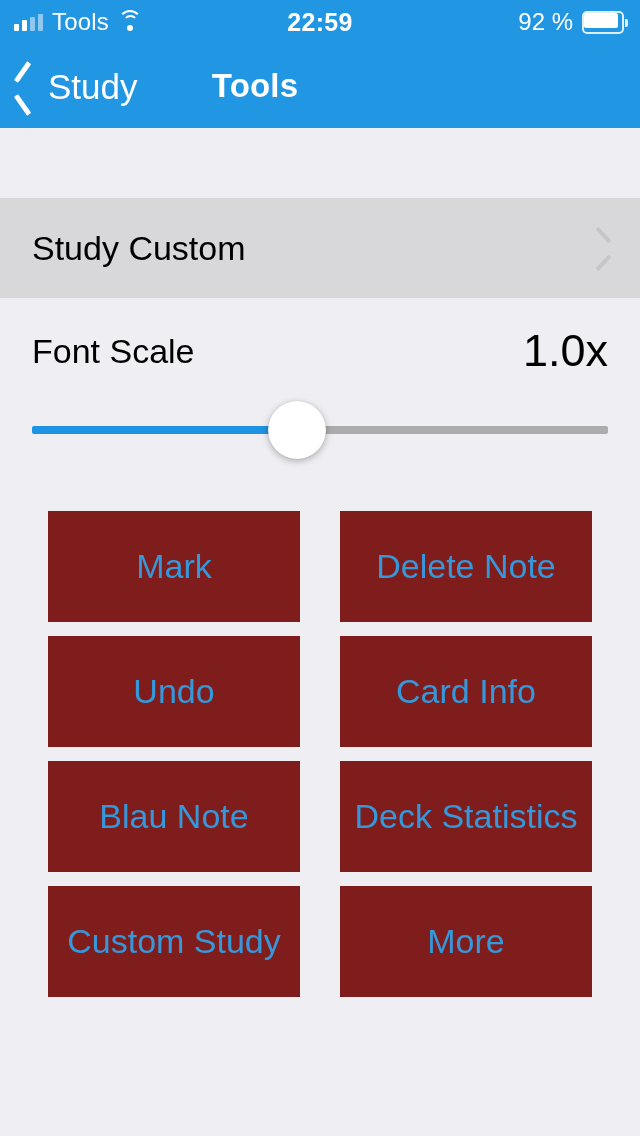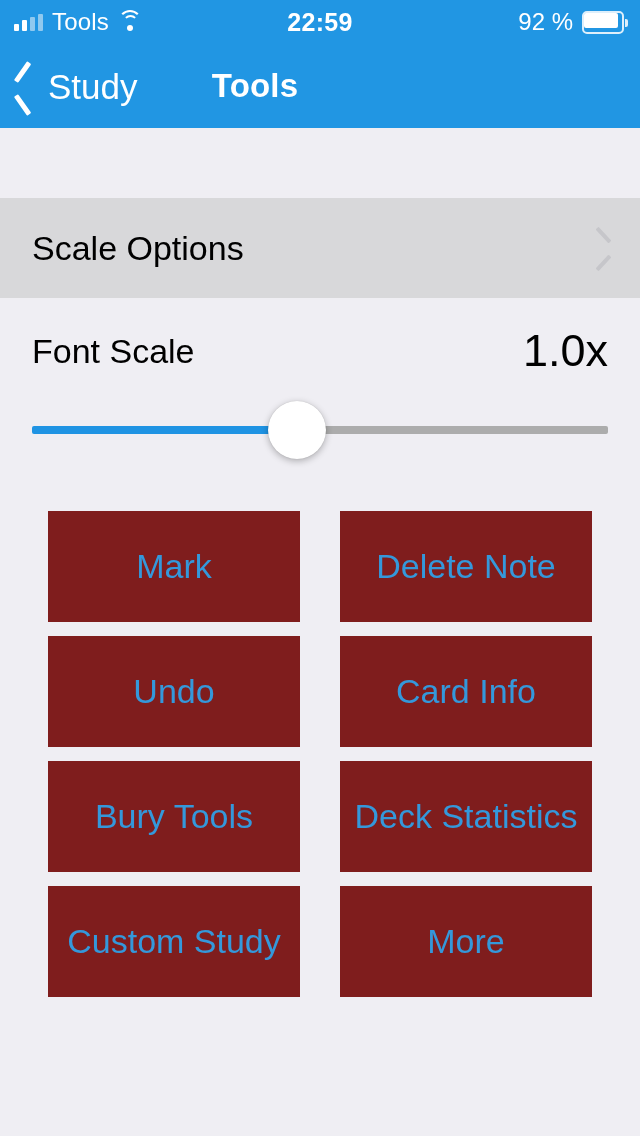--- a/index.html
+++ b/index.html
@@ -202,39 +202,39 @@
 
   <div class="navbar">
     <div class="nav-back">
       <span class="chev-left"></span>
       <span class="nav-back-label">Study</span>
     </div>
     <div class="nav-title">Tools</div>
   </div>
 
   <div class="options-row">
-    <span class="options-label">Scale Options</span>
+    <span class="options-label">Study Custom</span>
     <span class="chev-right"></span>
   </div>
 
   <div class="fs-row">
     <span class="fs-label">Font Scale</span>
     <span class="fs-value">1.0x</span>
   </div>
 
   <div class="slider">
     <span class="track-fill" style="width: 265px;"></span>
     <span class="track-rest" style="width: 311px;"></span>
     <span class="thumb" style="left: 265px;"></span>
   </div>
 
   <div class="grid">
     <div class="tool-btn">Mark</div>
     <div class="tool-btn">Delete Note</div>
     <div class="tool-btn">Undo</div>
     <div class="tool-btn">Card Info</div>
-    <div class="tool-btn">Bury Tools</div>
+    <div class="tool-btn">Blau Note</div>
     <div class="tool-btn">Deck Statistics</div>
     <div class="tool-btn">Custom Study</div>
     <div class="tool-btn">More</div>
   </div>
 
 </div>
 
 </body></html>

